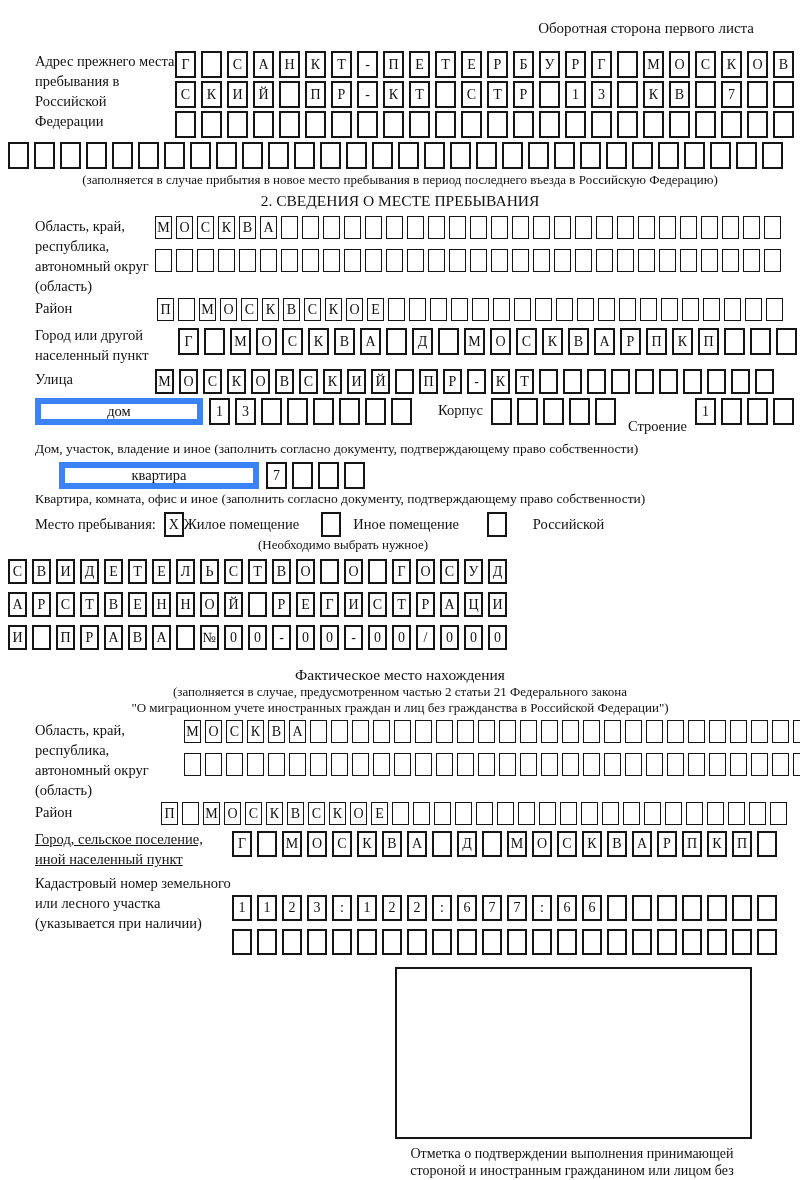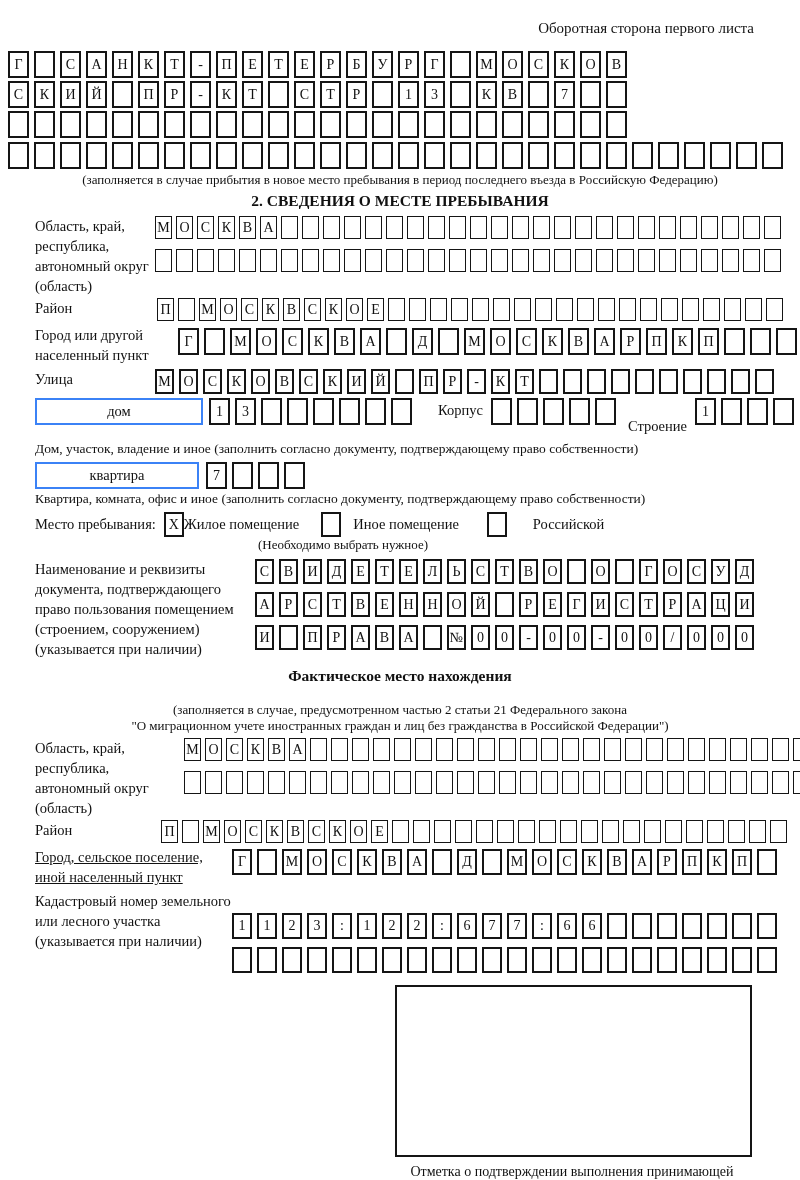--- a/index.html
+++ b/index.html
@@ -18,43 +18,44 @@
     flex-shrink:0; display:flex; align-items:center; justify-content:center;
     border:2px solid #151515; background:#fff;
     font-size:14px; line-height:1;
   }
   .c26 { gap:5px; } .c26 .cell { width:21px; height:27px; }
   .c25 { gap:5px; } .c25 .cell { width:20px; height:26px; }
   .c24 { gap:5px; } .c24 .cell { width:19px; height:25px; }
   .c21 { gap:4px; } .c21 .cell { width:17px; height:23px; border-width:1.5px; }
   .stack .cells { margin-bottom:3px; }
   .note { font-size:13px; text-align:center; }
-  .sect-title { font-size:15.5px; font-weight:bold; text-align:center; }
+  .sect-title { font-size:15.5px; font-weight:normal; text-align:center; }
   .cap { font-size:13.5px; padding-left:27px; margin:2px 0 5px 0; }
   .wbox {
-    border:2px solid #3b82f6; height:27px; display:flex;
+    border:6px solid #3b82f6; height:27px; display:flex;
     align-items:center; justify-content:center; font-size:14.5px; flex-shrink:0;
   }
   .ck {
     width:20px; height:25px; border:2px solid #151515; flex-shrink:0;
     display:flex; align-items:center; justify-content:center; font-size:14px;
   }
   .opt-lbl { font-size:14.5px; line-height:25px; }
   .gap10 > .cells { margin-bottom:10px; }
   .gap8 > .cells { margin-bottom:8px; }
   .stamp-box { border:2px solid #151515; width:357px; height:172px; margin:4px 0 0 387px; background:#fff; }
   .stamp-cap { width:372px; margin:6px 0 0 378px; text-align:center; font-size:14px; line-height:17px; }
   .mb4 { margin-bottom:4px; } .mb6 { margin-bottom:6px; }
 </style>
 </head>
 <body>
 
 <div class="hdr">Оборотная сторона первого листа</div>
 
 <div class="frow">
+  <div class="lbl" style="width:167px;">Адрес прежнего места пребывания в Российской Федерации</div>
   <div class="stack">
     <div class="cells c26">
         <span class="cell">Г</span>
         <span class="cell"></span>
         <span class="cell">С</span>
         <span class="cell">А</span>
         <span class="cell">Н</span>
         <span class="cell">К</span>
         <span class="cell">Т</span>
         <span class="cell">-</span>
@@ -357,21 +358,21 @@
   <div class="cells c26">
       <span class="cell">1</span>
       <span class="cell"></span>
       <span class="cell"></span>
       <span class="cell"></span>
     </div>
 </div>
 <div class="cap">Дом, участок, владение и иное (заполнить согласно документу, подтверждающему право собственности)</div>
 
 <div class="frow" style="padding-left:27px;">
-  <div class="wbox" style="width:164px;">квартира</div>
+  <div class="wbox" style="width:200px;margin-left:24px;">квартира</div>
   <div class="cells c26" style="margin-left:7px;">
       <span class="cell">7</span>
       <span class="cell"></span>
       <span class="cell"></span>
       <span class="cell"></span>
     </div>
 </div>
 <div class="cap">Квартира, комната, офис и иное (заполнить согласно документу, подтверждающему право собственности)</div>
 
 <div class="frow" style="padding-left:27px; margin-top:4px;">
@@ -379,21 +380,20 @@
   <div class="ck" style="margin-left:8px;">X</div>
   <div class="opt-lbl" style="">Жилое помещение</div>
   <div class="ck" style="margin-left:22px;"></div>
   <div class="opt-lbl" style="margin-left:12px;">Иное помещение</div>
   <div class="ck" style="margin-left:28px;"></div>
   <div class="opt-lbl" style="margin-left:26px;">Российской</div>
 </div>
 <div class="note" style="width:330px; margin:0 0 6px 170px;">(Необходимо выбрать нужное)</div>
 
 <div class="frow">
-  <div class="lbl" style="width:247px;">Наименование и реквизиты документа, подтверждающего право пользования помещением (строением, сооружением) (указывается при наличии)</div>
   <div class="gap8">
     <div class="cells c24">
         <span class="cell">С</span>
         <span class="cell">В</span>
         <span class="cell">И</span>
         <span class="cell">Д</span>
         <span class="cell">Е</span>
         <span class="cell">Т</span>
         <span class="cell">Е</span>
         <span class="cell">Л</span>
@@ -454,21 +454,21 @@
         <span class="cell">0</span>
         <span class="cell">/</span>
         <span class="cell">0</span>
         <span class="cell">0</span>
         <span class="cell">0</span>
       </div>
   </div>
 </div>
 
 <div class="sect-title" style="margin-top:8px;">Фактическое место нахождения</div>
-<div class="note" style="margin-top:17px;">(заполняется в случае, предусмотренном частью 2 статьи 21 Федерального закона</div>
+<div class="note" style="margin-top:0;">(заполняется в случае, предусмотренном частью 2 статьи 21 Федерального закона</div>
 <div class="note mb4">"О миграционном учете иностранных граждан и лиц без гражданства в Российской Федерации")</div>
 
 <div class="frow">
   <div class="lbl" style="width:176px;">Область, край, республика, автономный округ (область)</div>
   <div class="gap10">
     <div class="cells c21">
         <span class="cell">М</span>
         <span class="cell">О</span>
         <span class="cell">С</span>
         <span class="cell">К</span>

